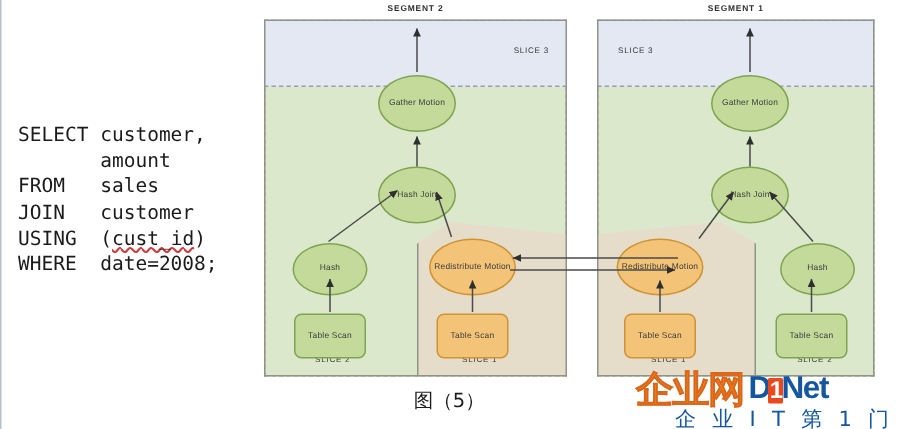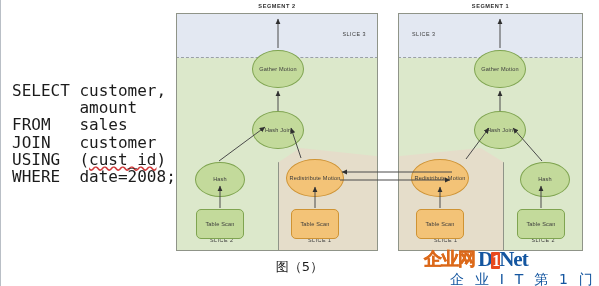--- a/index.html
+++ b/index.html
@@ -10,21 +10,21 @@
   }
   #stage{position:absolute;inset:0;}
 
   
   .edge-rule{position:absolute;left:0;top:0;width:1px;height:286px;background:#b9bfc6;}
 
   
   .sql{
     position:absolute;left:12px;top:82px;
     font-family:"DejaVu Sans Mono","Liberation Mono",monospace;
-    font-size:16px;line-height:17.2px;color:#1b1b1b;
+    font-size:13px;line-height:17.2px;color:#1b1b1b;
     white-space:pre;
   }
   .sql .u{text-decoration:underline;text-decoration-color:#cf3b3b;
           text-decoration-style:wavy;text-underline-offset:1px;}
 
   
   .seg-title{
     position:absolute;font-size:5.6px;letter-spacing:.55px;
     color:#2e2e2e;font-weight:700;white-space:nowrap;
   }
@@ -83,26 +83,26 @@
   .caption{
     position:absolute;left:0;right:0;top:258px;text-align:center;
     font-size:13px;color:#1b1b1b;
     font-family:"DejaVu Sans","Liberation Sans",sans-serif;
   }
 
   
   .wm{position:absolute;left:424px;top:248px;width:172px;}
   .wm-row{display:flex;align-items:center;height:22px;}
   .wm-cn{
-    font-size:18px;font-weight:700;color:#f07f1a;letter-spacing:-1px;
+    font-size:25px;font-weight:700;color:#f07f1a;letter-spacing:-1px;
     font-family:"DejaVu Sans","Liberation Sans",sans-serif;
     -webkit-text-stroke:.4px #d9661a;
   }
   .wm-d{font-size:21px;font-weight:700;color:#1456a0;letter-spacing:-1px;
-        font-family:Liberation Serif, serif;margin-left:3px;text-align:right;}
+        font-family:Liberation Sans, sans-serif;margin-left:3px;text-align:right;}
   .wm-one{font-size:16px;font-weight:700;color:#ffffff;background:#e8491d;
           padding:0 1px;border-radius:1px;margin:0 -1px;}
   .wm-sub{
     margin-top:1px;font-size:14px;color:#1456a0;letter-spacing:3.2px;
     font-family:"DejaVu Sans","Liberation Sans",sans-serif;
     text-align:center;padding-left:26px;
   }
 </style>
 </head>
 <body>

